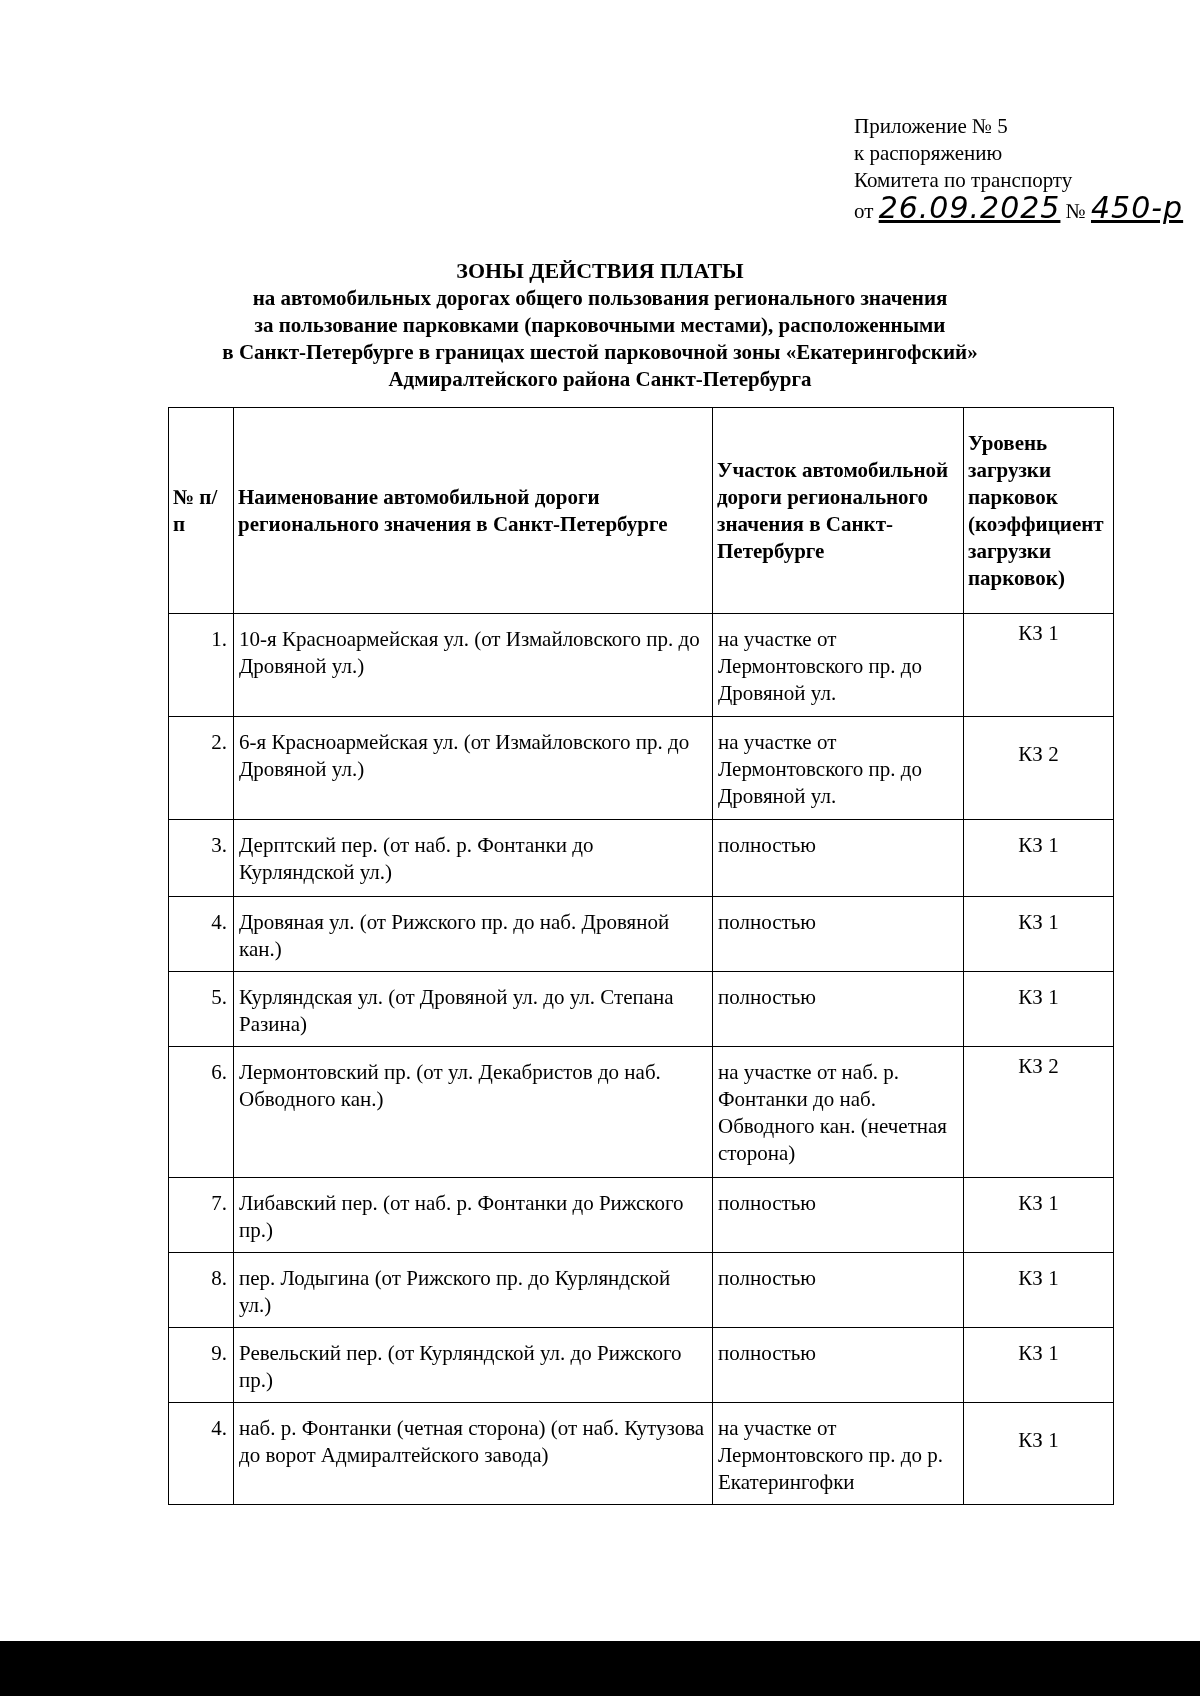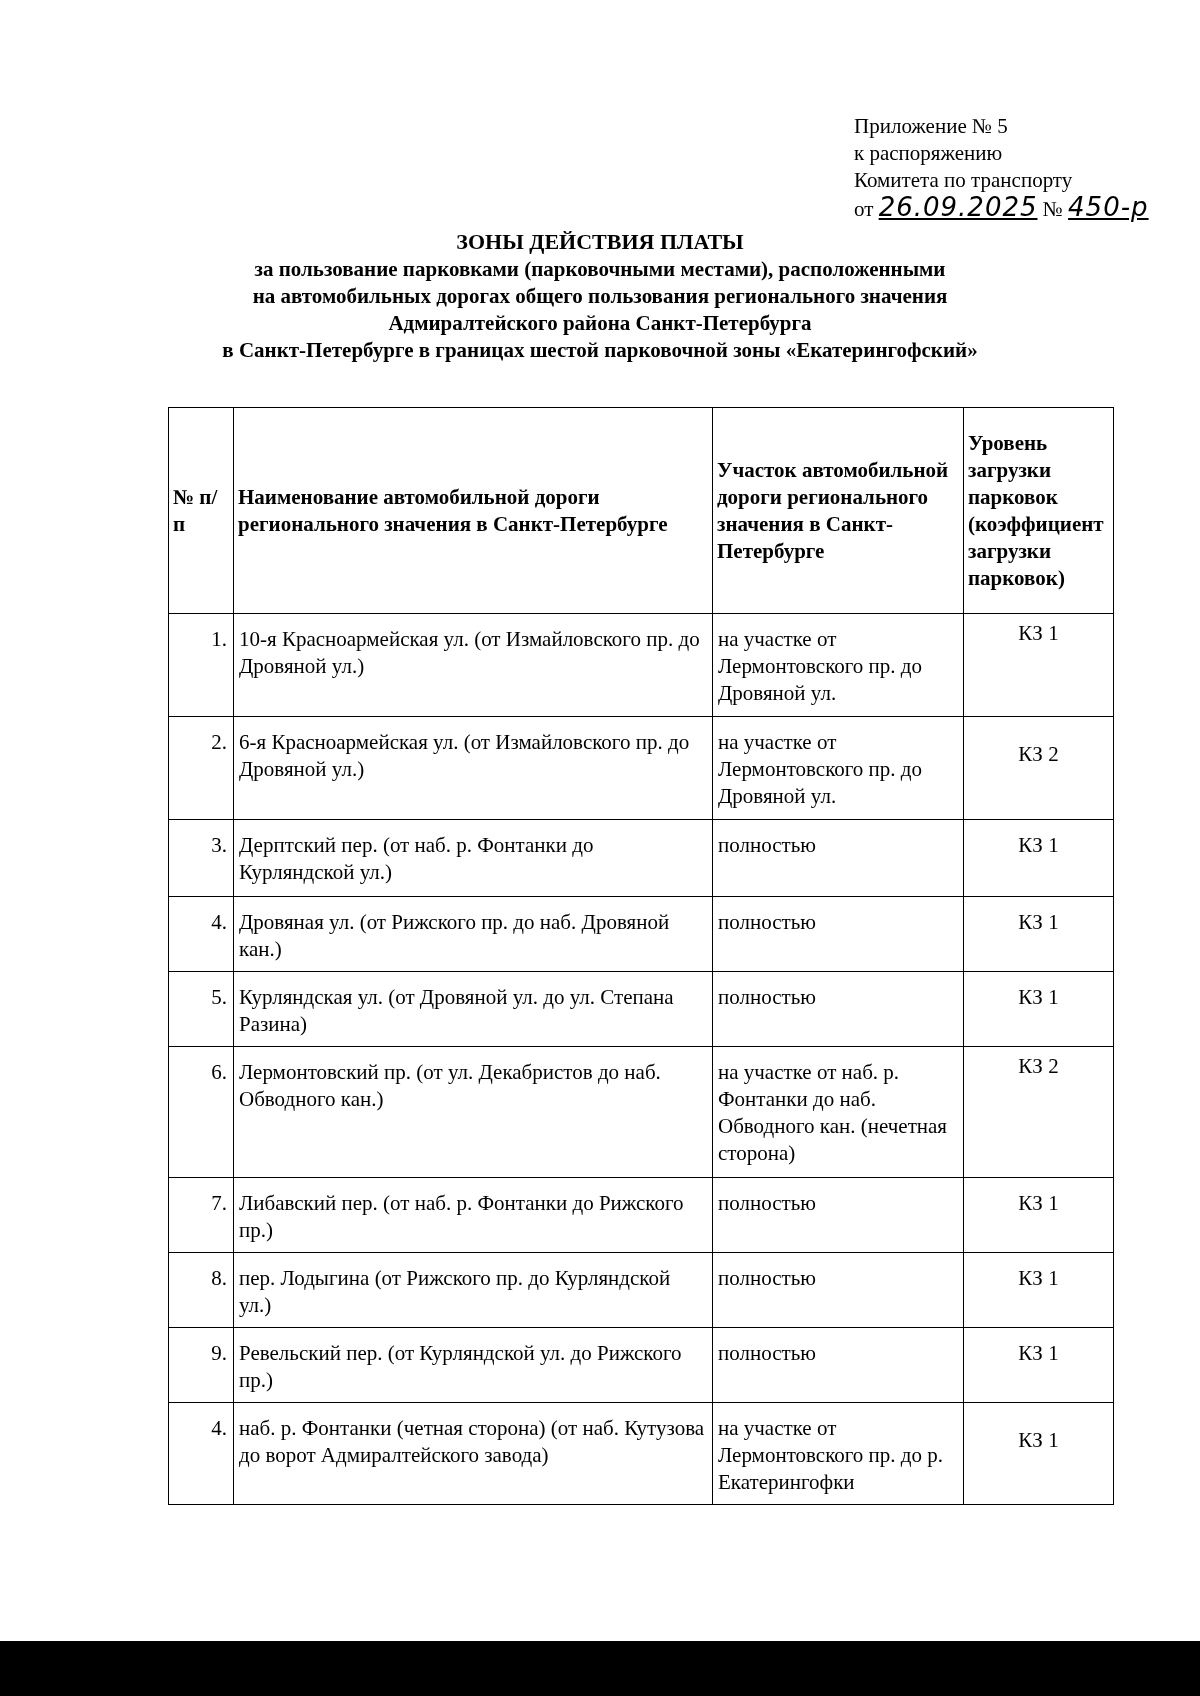--- a/index.html
+++ b/index.html
@@ -3,23 +3,23 @@
 <meta charset="utf-8">
 <style>
   html, body { margin:0; padding:0; }
   body {
     width:1200px; height:1696px; background:#ffffff; position:relative; overflow:hidden;
     font-family:"Liberation Serif","DejaVu Serif",serif; color:#000;
   }
   .appendix {
     position:absolute; left:854px; top:113px; font-size:21px; line-height:27px;
   }
-  .appendix .sig { font-family:"DejaVu Sans", sans-serif; font-style:italic; font-size:26px; text-decoration:underline; letter-spacing:1px; }
+  .appendix .sig { font-family:"DejaVu Sans", sans-serif; font-style:italic; font-size:30px; text-decoration:underline; letter-spacing:1px; }
   .title {
-    position:absolute; left:150px; top:228px; width:900px; text-align:center;
+    position:absolute; left:150px; top:257px; width:900px; text-align:center;
     font-weight:bold; font-size:21px; line-height:27px;
   }
   .title .main { font-size:22px; margin-bottom:1px; }
   table.zones {
     position:absolute; left:168px; top:407px; width:946px;
     border-collapse:collapse; font-size:21px; line-height:27px;
   }
   table.zones th, table.zones td { border:1.5px solid #000; vertical-align:top; }
   table.zones th { font-weight:bold; text-align:left; vertical-align:middle; line-height:27px; padding:4px 4px; }
   th.c-num { width:56px; }
@@ -35,24 +35,24 @@
 
 <div class="appendix">
   <div>Приложение № 5</div>
   <div>к распоряжению</div>
   <div>Комитета по транспорту</div>
   <div><span>от </span><span class="sig">26.09.2025</span><span> № </span><span class="sig">450-р</span></div>
 </div>
 
 <div class="title">
   <div class="main">ЗОНЫ ДЕЙСТВИЯ ПЛАТЫ</div>
+  <div>на автомобильных дорогах общего пользования регионального значения</div>
   <div>за пользование парковками (парковочными местами), расположенными</div>
-  <div>на автомобильных дорогах общего пользования регионального значения</div>
+  <div>в Санкт-Петербурге в границах шестой парковочной зоны «Екатерингофский»</div>
   <div>Адмиралтейского района Санкт-Петербурга</div>
-  <div>в Санкт-Петербурге в границах шестой парковочной зоны «Екатерингофский»</div>
 </div>
 
 <table class="zones">
   <thead>
     <tr style="height:206px;">
       <th class="c-num">№ п/п</th>
       <th class="c-name">Наименование автомобильной дороги регионального значения в Санкт-Петербурге</th>
       <th class="c-seg">Участок автомобильной дороги регионального значения в Санкт-Петербурге</th>
       <th class="c-level">Уровень загрузки парковок (коэффициент загрузки парковок)</th>
     </tr>

